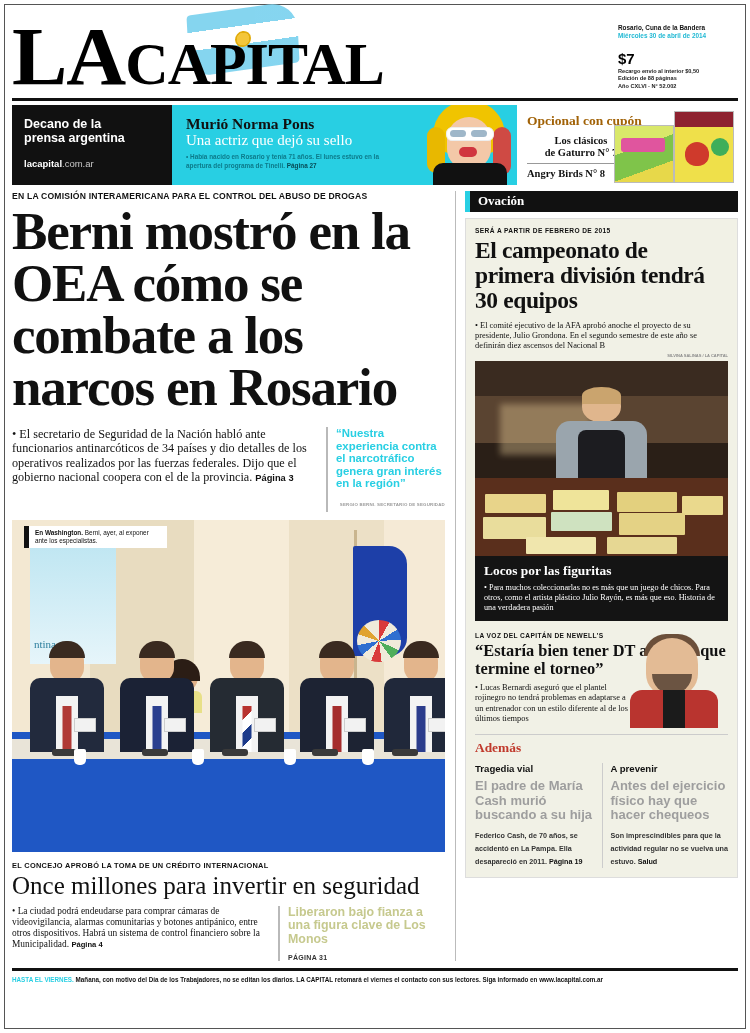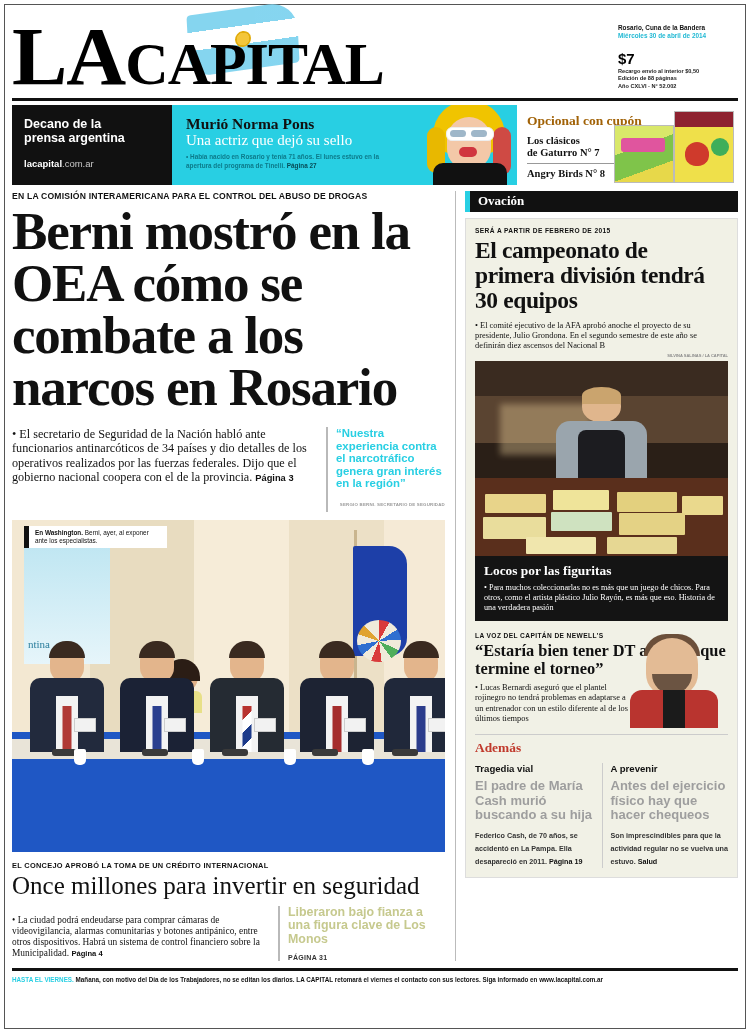--- a/index.html
+++ b/index.html
@@ -71,21 +71,21 @@
   .pons .hair3{position:absolute;right:2px;top:26px;width:18px;height:48px;background:#cf4a44;border-radius:9px;}
   .pons .face{position:absolute;left:22px;top:16px;width:44px;height:52px;background:#f3c8a8;border-radius:22px 22px 20px 20px;}
   .pons .gl{position:absolute;left:21px;top:26px;width:46px;height:12px;background:#fff;border-radius:6px;border:1.6px solid #eee;}
   .pons .gl:after{content:"";position:absolute;left:3px;top:2px;width:16px;height:7px;background:#9fb7c9;border-radius:4px;box-shadow:21px 0 0 #9fb7c9;}
   .pons .lip{position:absolute;left:34px;top:46px;width:18px;height:10px;background:#d0353f;border-radius:9px;}
   .pons .body{position:absolute;left:8px;top:62px;width:74px;height:26px;background:#111;border-radius:10px 10px 0 0;}
   .promo-opt{
     width:225px;background:#fff;border-left:4px solid #28cfe3;padding:8px 0 0 10px;box-sizing:border-box;position:relative;
   }
   .promo-opt .o-title{color:#a16207;font-family:"Liberation Serif",serif;font-weight:bold;font-size:13.5px;}
-  .promo-opt .o-l1{font-family:"Liberation Serif",serif;font-weight:bold;font-size:10.5px;line-height:11.5px;color:#111;margin-top:6px;width:108px;}
+  .promo-opt .o-l1{font-family:"Liberation Serif",serif;font-weight:bold;font-size:10.5px;line-height:11.5px;color:#111;margin-top:6px;width:108px;text-align:center;}
   .promo-opt .o-sep{width:108px;height:1px;background:#999;margin:5px 0 4px;}
   .promo-opt .o-l2{font-family:"Liberation Serif",serif;font-weight:bold;font-size:10.5px;color:#111;}
   .mag{position:absolute;border:1px solid #bbb;overflow:hidden;}
   .mag.m1{right:64px;top:20px;width:58px;height:56px;background:linear-gradient(160deg,#d9e86a 0 38%,#7fc44a 38% 72%,#e7d84a 72% 100%);}
   .mag.m1:after{content:"";position:absolute;left:6px;top:12px;width:44px;height:14px;background:#e0559e;border-radius:3px;}
   .mag.m2{right:4px;top:6px;width:58px;height:70px;background:linear-gradient(180deg,#8e2230 0 22%,#efe04a 22% 100%);}
   .mag.m2:after{content:"";position:absolute;left:10px;top:30px;width:24px;height:24px;background:#cf3a2c;border-radius:50% 50% 45% 45%;}
   .mag.m2:before{content:"";position:absolute;right:4px;top:26px;width:18px;height:18px;background:#3fae5a;border-radius:50%;}
 
   
@@ -109,21 +109,21 @@
   }
   .lead-quote .credit{color:#9a9a9a;font-size:4.4px;font-weight:bold;text-align:right;margin-top:9px;letter-spacing:.2px;}
 
   
   .photo-main{
     position:relative;height:332px;margin-top:8px;overflow:hidden;
     background:linear-gradient(180deg,#efe2c8 0 52%,#e8d9b8 52% 64%,#1f57c4 64% 100%);
   }
   .pm-wall{position:absolute;left:0;top:0;right:0;height:64%;background:
      linear-gradient(90deg,#f3e8d2 0 18%,#e8dcc0 18% 42%,#f6ecd8 42% 64%,#ece0c6 64% 86%,#f5ead6 86% 100%);}
-  .pm-screen{position:absolute;left:12px;top:24px;width:86px;height:120px;background:linear-gradient(180deg,#bfe6f2,#e6f5fa);}
+  .pm-screen{position:absolute;left:18px;top:24px;width:86px;height:120px;background:linear-gradient(180deg,#bfe6f2,#e6f5fa);}
   .pm-screen span{position:absolute;left:4px;bottom:14px;font-size:11px;color:#2a7d9c;font-family:"Liberation Serif",serif;}
   .pm-flagpole{position:absolute;right:88px;top:10px;width:3px;height:190px;background:#c9b58e;}
   .pm-flag{position:absolute;right:38px;top:26px;width:54px;height:110px;background:#1d3fa8;border-radius:2px 18px 18px 2px;}
   .pm-oas{position:absolute;right:44px;top:100px;width:44px;height:42px;border-radius:50%;
      background:conic-gradient(#d93b3b 0 8%,#f0eada 8% 16%,#2f6fd0 16% 24%,#f0eada 24% 32%,#4fae5b 32% 40%,#f0eada 40% 48%,#d93b3b 48% 56%,#f0eada 56% 64%,#2f6fd0 64% 72%,#f0eada 72% 80%,#e0a330 80% 88%,#f0eada 88% 100%);}
   .pm-table{position:absolute;left:0;right:0;bottom:0;height:28%;background:#1f57c4;}
   .pm-tablecloth{position:absolute;left:0;right:0;bottom:28%;height:6%;background:#e9e4d8;}
   .person{position:absolute;bottom:30%;}
   .person .head{width:34px;height:38px;border-radius:17px 17px 14px 14px;background:#e3b58c;margin:0 auto;}
   .person .hair{position:absolute;left:50%;top:-3px;transform:translateX(-50%);width:36px;height:17px;border-radius:18px 18px 0 0;background:#3a2a20;}
@@ -147,21 +147,21 @@
   .photo-cap{
     position:absolute;left:12px;top:6px;background:#fff;padding:3px 6px;max-width:126px;
     font-size:6.4px;line-height:8.2px;color:#111;border-left:5px solid #111;
   }
   .photo-cap b{font-size:6.4px;}
 
   
   .bl-kicker{font-size:7.4px;font-weight:bold;letter-spacing:.3px;color:#111;margin-top:9px;text-transform:uppercase;}
   .bl-head{font-family:"Liberation Serif",serif;font-size:25px;line-height:27px;color:#111;margin-top:2px;}
   .bl-body{display:flex;margin-top:7px;}
-  .bl-txt{width:258px;font-family:"Liberation Serif",serif;font-size:9.4px;line-height:11px;color:#111;margin-top:9px;}
+  .bl-txt{width:258px;font-family:"Liberation Serif",serif;font-size:9.4px;line-height:11px;color:#111;}
   .bl-txt b{font-family:"Liberation Sans",sans-serif;font-size:7.6px;}
   .bl-side{flex:1;border-left:2px solid #b9b9b9;padding-left:8px;margin-left:8px;}
   .bl-side .s1{color:#c6c98e;font-weight:bold;font-size:12.4px;line-height:13.6px;}
   .bl-side .s2{font-size:7px;font-weight:bold;color:#333;margin-top:8px;letter-spacing:.3px;}
 
   
   .ovacion{display:flex;align-items:stretch;height:21px;margin-bottom:6px;}
   .ovacion .bar{width:5px;background:#28cfe3;}
   .ovacion .lbl{flex:1;background:#111;color:#fff;font-family:"Liberation Serif",serif;font-weight:bold;font-size:13px;padding:2px 0 0 8px;box-sizing:border-box;}
   .ov-card{background:#f1f1e6;border:1px solid #ddd;padding:8px 9px 9px;box-sizing:border-box;}

